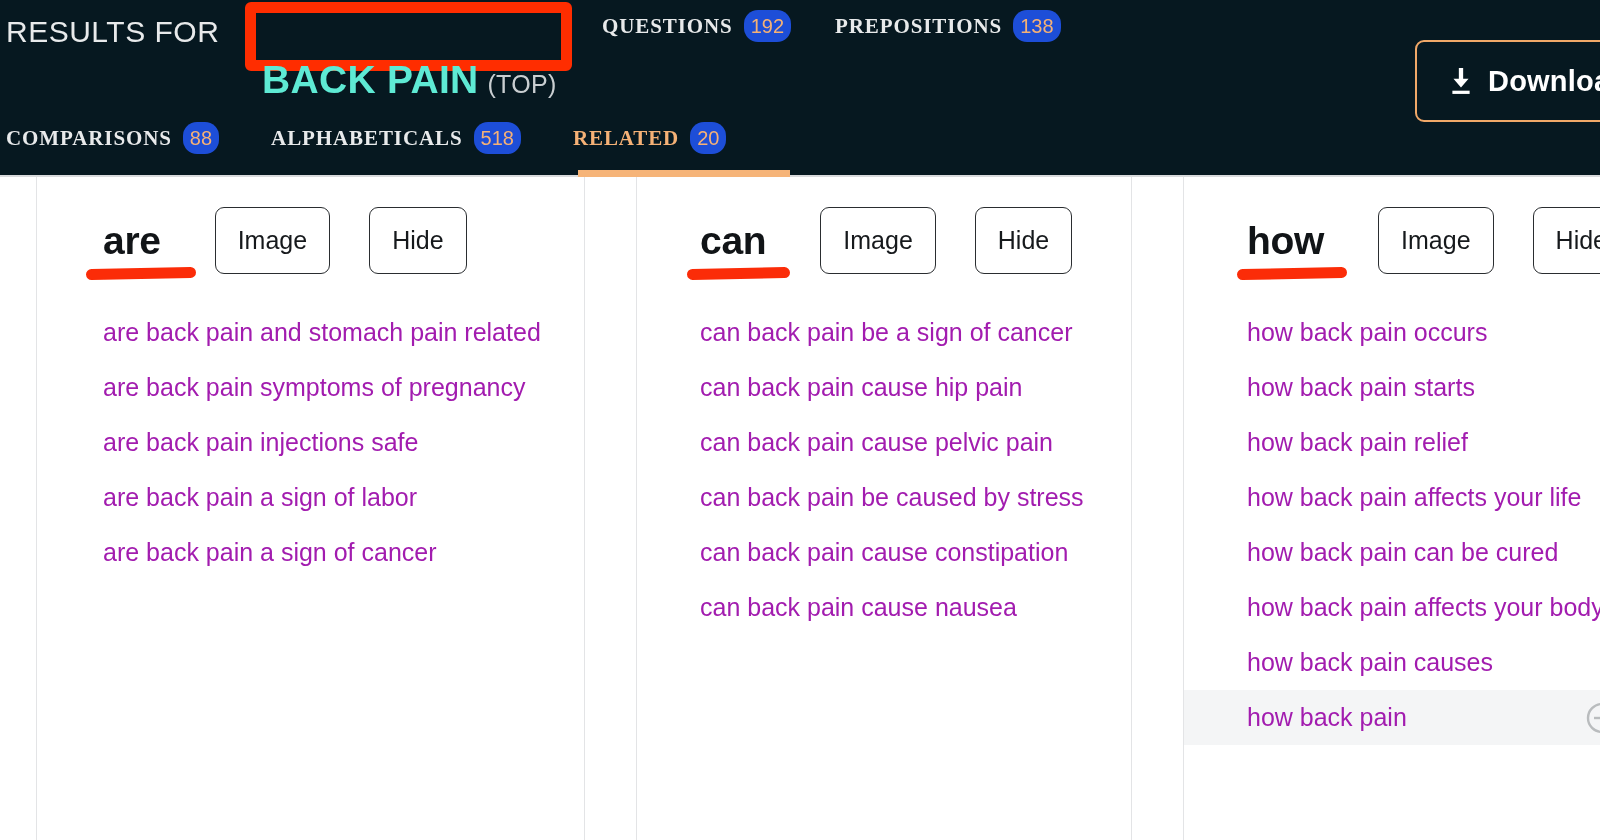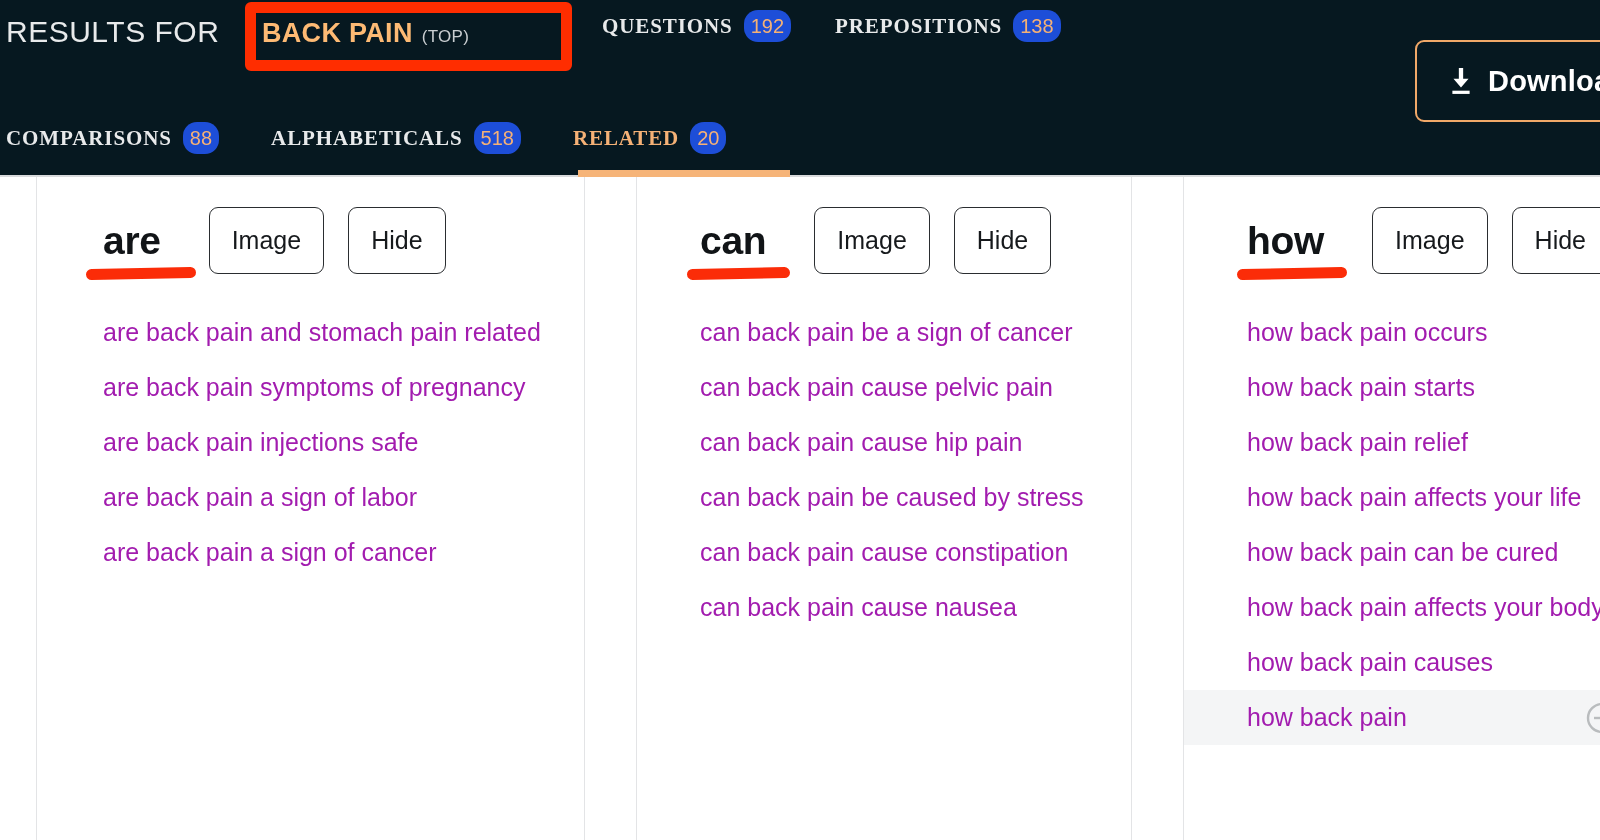--- a/index.html
+++ b/index.html
@@ -60,27 +60,28 @@
     position: absolute;
     left: 262px;
     top: 18px;
     z-index: 7;
     white-space: nowrap;
     display: flex;
     align-items: baseline;
     gap: 9px;
   }
   .term-main {
-    font-size: 27px;
+    font-size: 39px;
     font-weight: bold;
     letter-spacing: 0.3px;
-    color: #fdba74;
+    color: #5eead4;
+    margin-top: 40px;
   }
   .term-sub {
-    font-size: 17px;
+    font-size: 25px;
     font-weight: 400;
     color: #c9ced1;
     letter-spacing: 0.3px;
   }
 
   
   .tabrow {
     position: absolute;
     display: flex;
     align-items: center;
@@ -193,21 +194,21 @@
   }
   .col-1 { width: 547px; }
   .col-2 { width: 494px; }
   .col-3 { width: 445px; }
 
   .col-head {
     display: flex;
     align-items: center;
     height: 130px;
     padding-left: 66px;
-    gap: 10px;
+    gap: 16px;
     white-space: nowrap;
   }
   .col-3 .col-head { padding-left: 63px; }
   .col-2 .col-head { padding-left: 63px; }
 
   .col-title-wrap {
     position: relative;
     display: inline-block;
     margin-right: 38px;
   }
@@ -239,21 +240,21 @@
     justify-content: center;
     height: 67px;
     padding: 0 22px;
     border: 1.6px solid #2a2d30;
     border-radius: 9px;
     background: #ffffff;
     font-size: 25px;
     font-weight: 400;
     color: #16191c;
     cursor: pointer;
-    margin-right: 14px;
+    margin-right: 23px;
     font-family: "Liberation Sans", sans-serif;
     white-space: nowrap;
   }
   .col-btn:last-child { margin-right: 0; }
 
   .col-list {
     padding: 0;
     margin: 0;
     list-style: none;
   }
@@ -372,22 +373,22 @@
       <div class="col-head">
         <span class="col-title-wrap">
           <span class="col-title">can</span>
           <span class="col-title-underline"></span>
         </span>
         <span class="col-btn">Image</span>
         <span class="col-btn">Hide</span>
       </div>
       <ul class="col-list">
         <li class="list-item">can back pain be a sign of cancer</li>
+        <li class="list-item">can back pain cause hip pain</li>
         <li class="list-item">can back pain cause pelvic pain</li>
-        <li class="list-item">can back pain cause hip pain</li>
         <li class="list-item">can back pain be caused by stress</li>
         <li class="list-item">can back pain cause constipation</li>
         <li class="list-item">can back pain cause nausea</li>
       </ul>
     </div>
 
     <div class="gutter gutter-mid"></div>
 
     <div class="column col-3">
       <div class="col-head">

